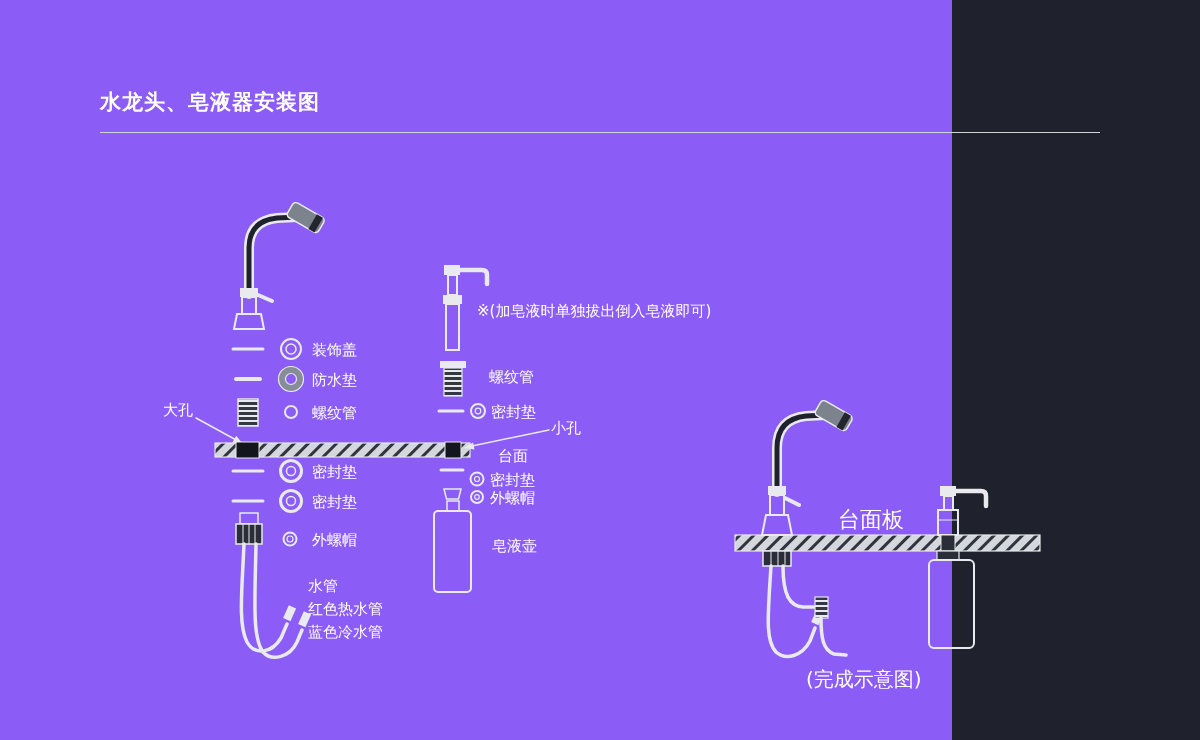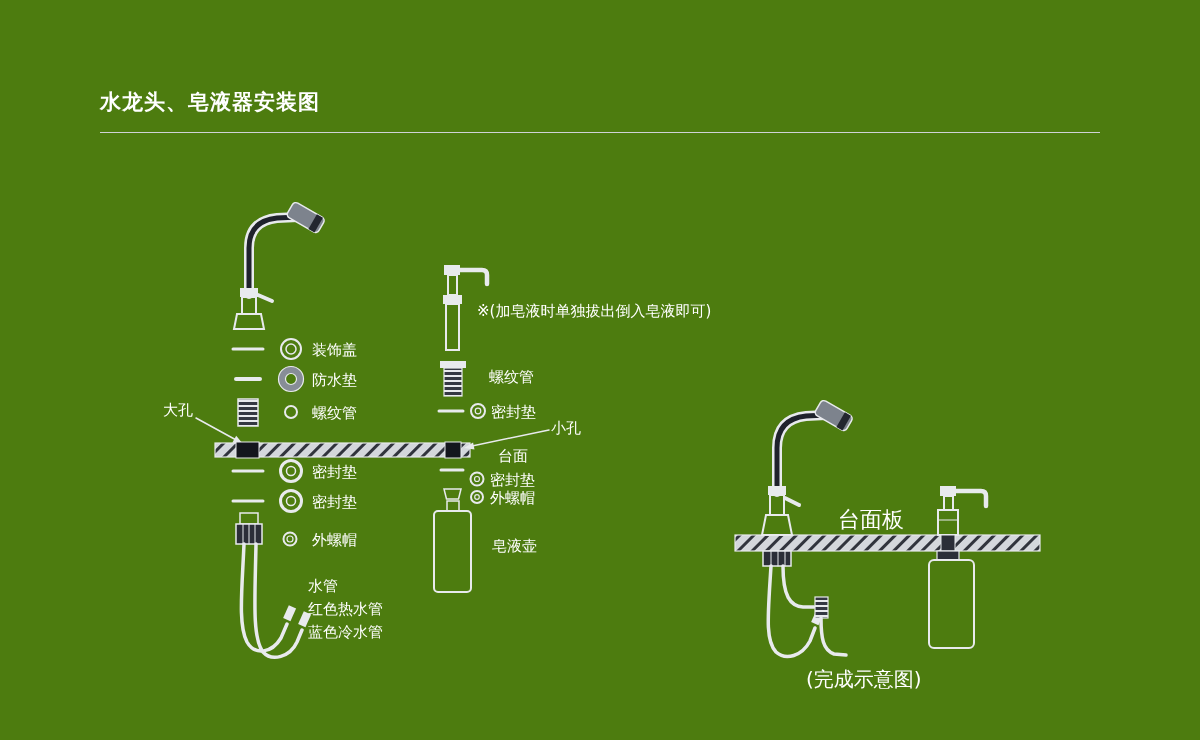--- a/index.html
+++ b/index.html
@@ -2,21 +2,21 @@
 <html><head>
 <meta charset="utf-8">
 <style>
   html, body { margin: 0; padding: 0; }
   body {
     width: 1200px; height: 740px;
     background: #1f222c;
     font-family: "DejaVu Sans", "Liberation Sans", sans-serif;
     overflow: hidden;
   }
-  .page { position: relative; width: 1200px; height: 740px; background: #4d7c0f; }
+  .page { position: relative; width: 952px; height: 740px; background: #8b5cf6; }
   .title {
     position: absolute; left: 100px; top: 88px;
     color: #ffffff; font-size: 21px; font-weight: bold; letter-spacing: 1px;
   }
   .rule {
     position: absolute; left: 100px; top: 132px;
     width: 1000px; height: 1px; background: #cfd2d6;
   }
   svg.canvas { position: absolute; left: 0; top: 0; }
   svg text {

